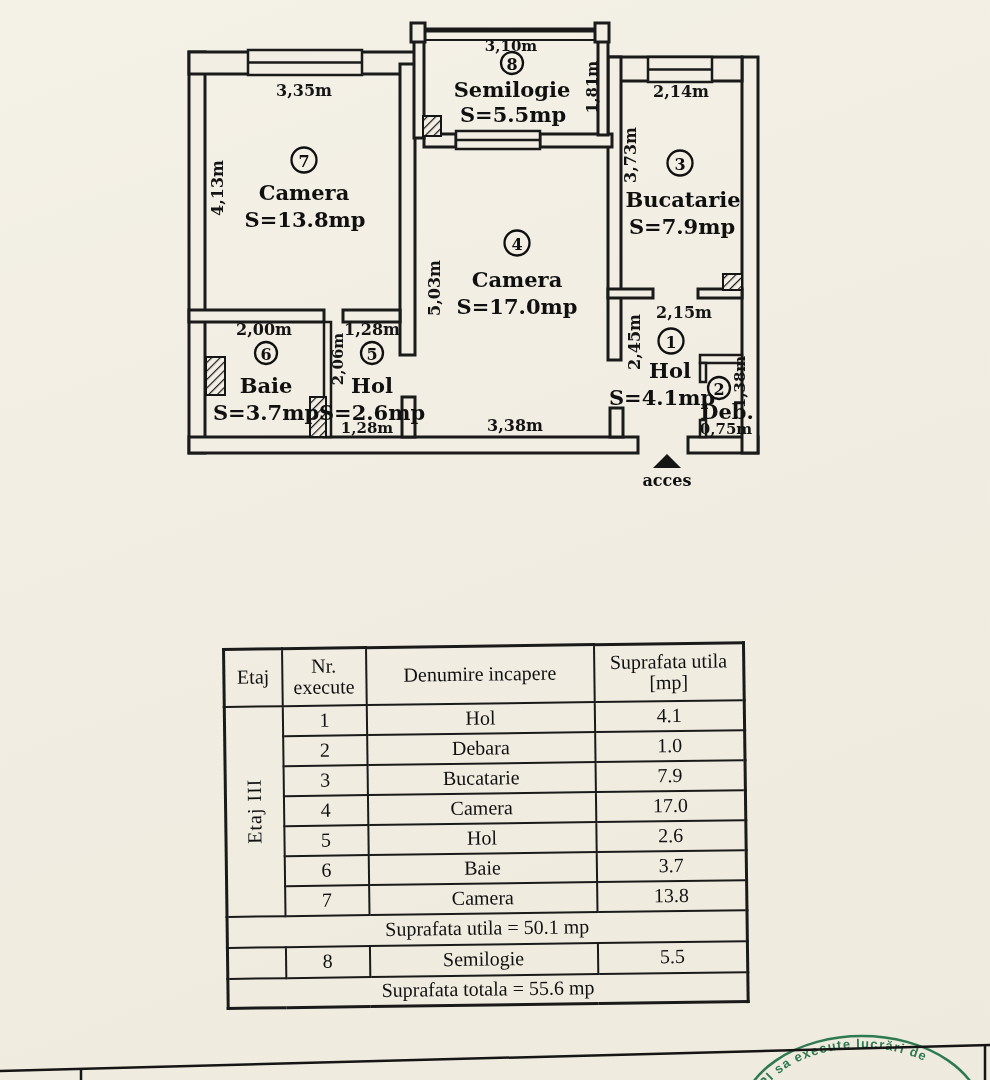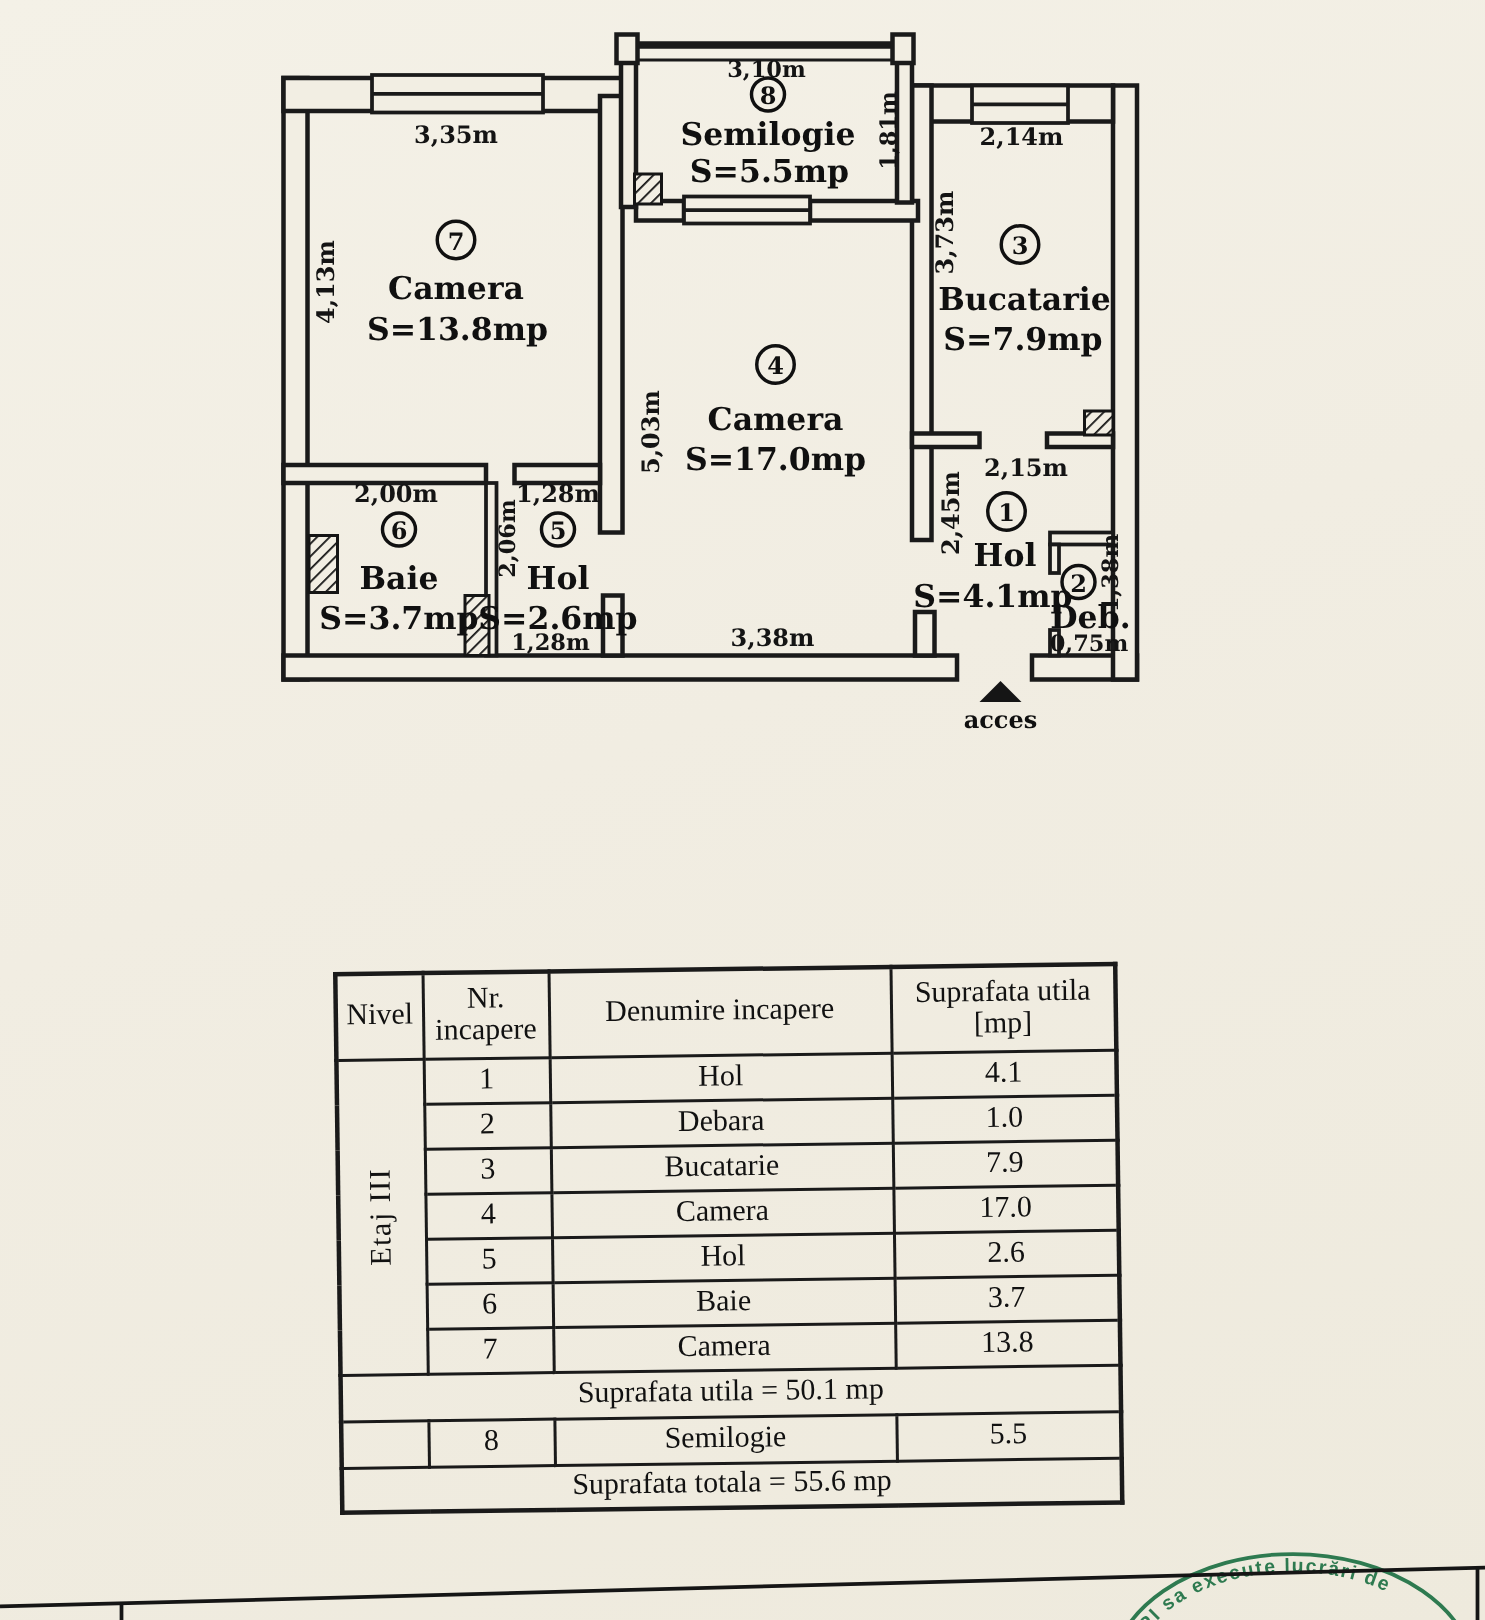--- a/index.html
+++ b/index.html
@@ -186,24 +186,24 @@
 
   <table class="areas">
     <colgroup>
       <col style="width:58px">
         <col style="width:84px">
         <col style="width:228px">
         <col style="width:150px">
     </colgroup>
     <tbody>
       <tr style="height:57px">
-        <td>Nivel</td>
+        <td>Etaj</td>
         <td>
           <div>Nr.</div>
-          <div>incapere</div>
+          <div>execute</div>
         </td>
         <td>Denumire incapere</td>
         <td>
           <div>Suprafata utila</div>
           <div>[mp]</div>
         </td>
       </tr>
       <tr style="height:30px">
         <td rowspan="7">
           <div class="nivel-rot">Etaj III</div>

